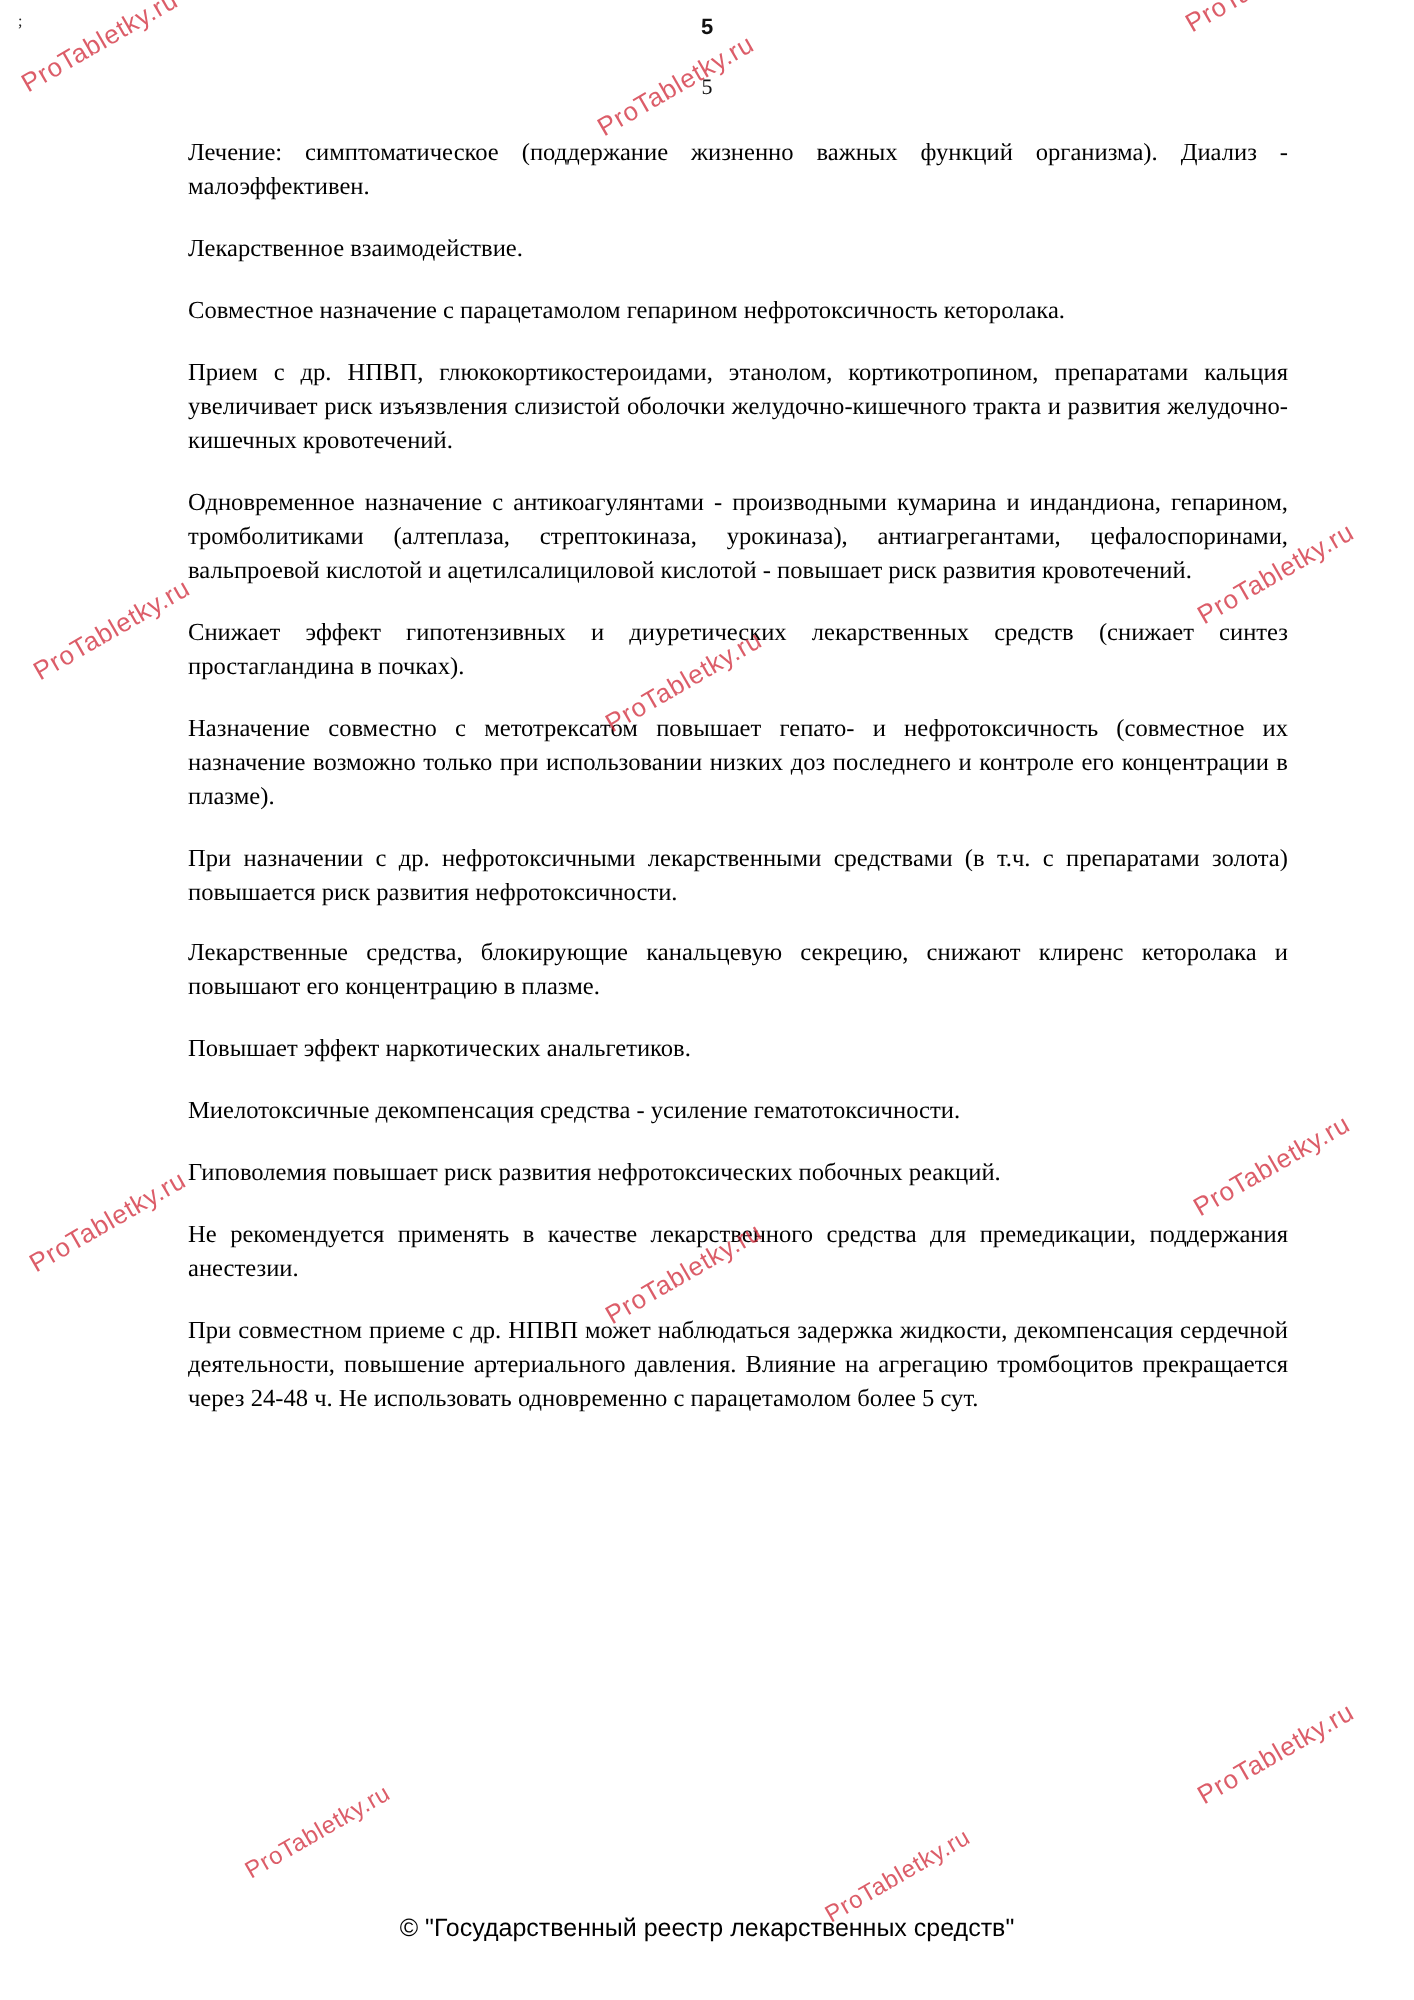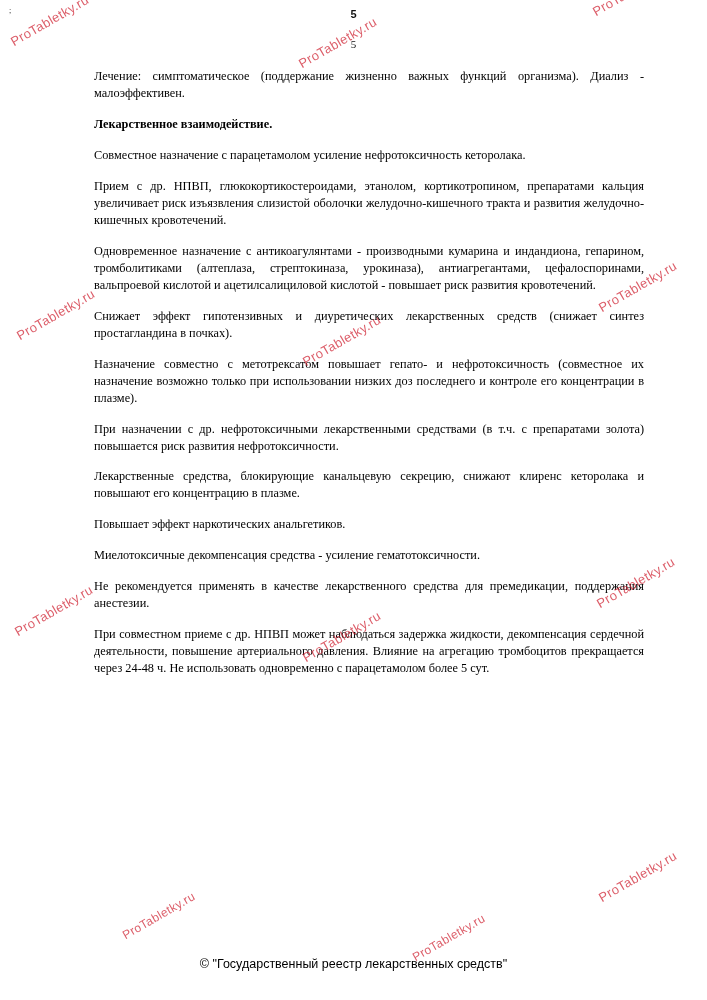--- a/index.html
+++ b/index.html
@@ -57,21 +57,21 @@
     width: 562px;
   }
   p.para {
     margin: 0 12px 14px 0;
     font-size: 12.3px;
     line-height: 1.38;
     text-align: justify;
     text-indent: 0;
   }
   p.para.bold {
-    font-weight: bold;
+    font-weight: normal;
   }
   p.para.lastblock {
     margin-bottom: 0;
   }
   .footer {
     position: absolute;
     left: 0;
     top: 957px;
     width: 707px;
     text-align: center;
@@ -108,29 +108,30 @@
 <div class="page">
 
   <div class="corner-mark">;</div>
 
   <div class="page-number-top">5</div>
   <div class="page-number-second">5</div>
 
   <div class="content">
     <p class="para">Лечение: симптоматическое (поддержание жизненно важных функций организма). Диализ - малоэффективен.</p>
     <p class="para bold">Лекарственное взаимодействие.</p>
-    <p class="para">Совместное назначение с парацетамолом усиление нефротоксичность кеторолака.</p>
+    <p class="para">Совместное назначение с парацетамолом гепарином нефротоксичность кеторолака.</p>
     <p class="para">Прием с др. НПВП, глюкокортикостероидами, этанолом, кортикотропином, препаратами кальция увеличивает риск изъязвления слизистой оболочки желудочно-кишечного тракта и развития желудочно-кишечных кровотечений.</p>
     <p class="para">Одновременное назначение с антикоагулянтами - производными кумарина и индандиона, гепарином, тромболитиками (алтеплаза, стрептокиназа, урокиназа), антиагрегантами, цефалоспоринами, вальпроевой кислотой и ацетилсалициловой кислотой - повышает риск развития кровотечений.</p>
     <p class="para">Снижает эффект гипотензивных и диуретических лекарственных средств (снижает синтез простагландина в почках).</p>
     <p class="para">Назначение совместно с метотрексатом повышает гепато- и нефротоксичность (совместное их назначение возможно только при использовании низких доз последнего и контроле его концентрации в плазме).</p>
     <p class="para">При назначении с др. нефротоксичными лекарственными средствами (в т.ч. с препаратами золота) повышается риск развития нефротоксичности.</p>
     <p class="para">Лекарственные средства, блокирующие канальцевую секрецию, снижают клиренс кеторолака и повышают его концентрацию в плазме.</p>
     <p class="para">Повышает эффект наркотических анальгетиков.</p>
     <p class="para">Миелотоксичные декомпенсация средства - усиление гематотоксичности.</p>
+    <p class="para">Гиповолемия повышает риск развития нефротоксических побочных реакций.</p>
     <p class="para">Не рекомендуется применять в качестве лекарственного средства для премедикации, поддержания анестезии.</p>
     <p class="para lastblock">При совместном приеме с др. НПВП может наблюдаться задержка жидкости, декомпенсация сердечной деятельности, повышение артериального давления. Влияние на агрегацию тромбоцитов прекращается через 24-48 ч. Не использовать одновременно с парацетамолом более 5 сут.</p>
   </div>
 
   <div class="footer">© "Государственный реестр лекарственных средств"</div>
 
   <div class="watermarks">
     <span class="wm r1" style="left:8px;  top:36px;">ProTabletky.ru</span>
     <span class="wm r1" style="left:296px; top:58px;">ProTabletky.ru</span>
     <span class="wm r1" style="left:590px; top:6px;">ProTabletky.ru</span>

